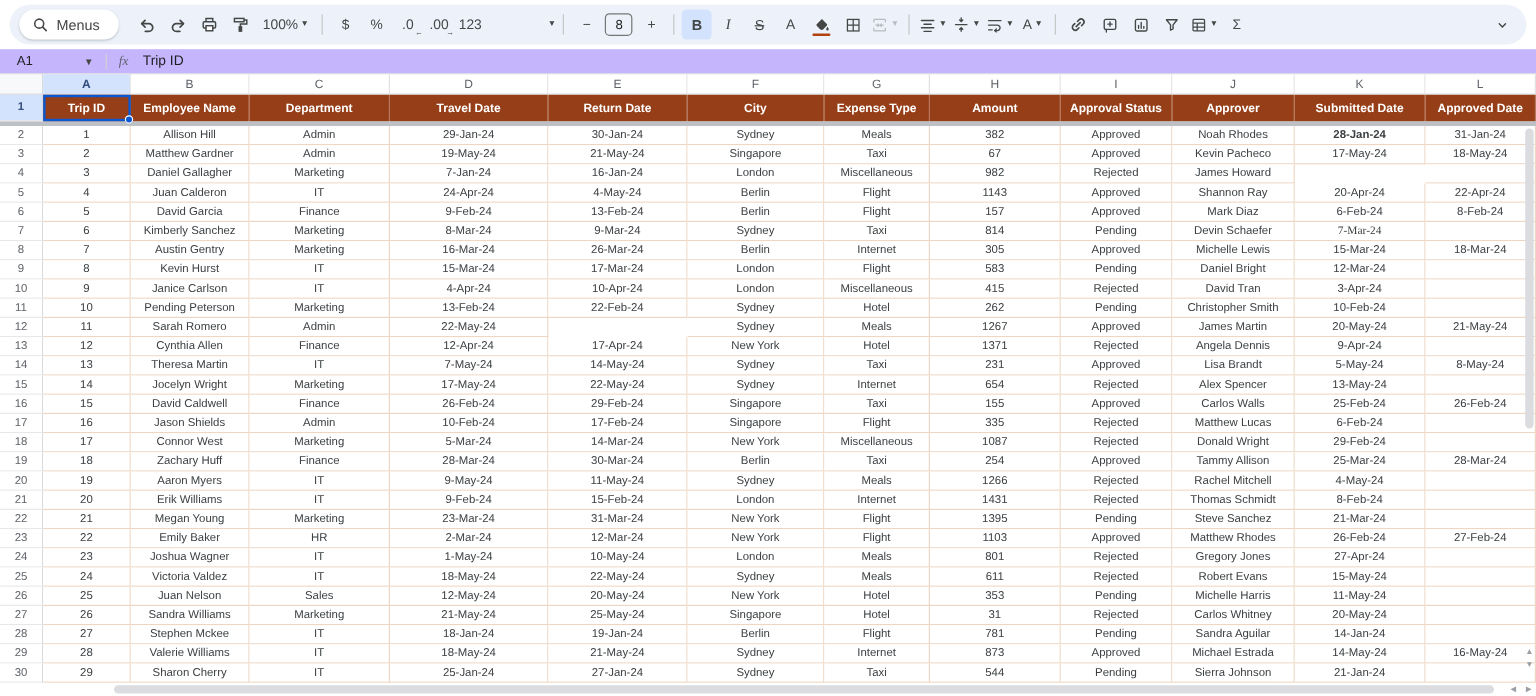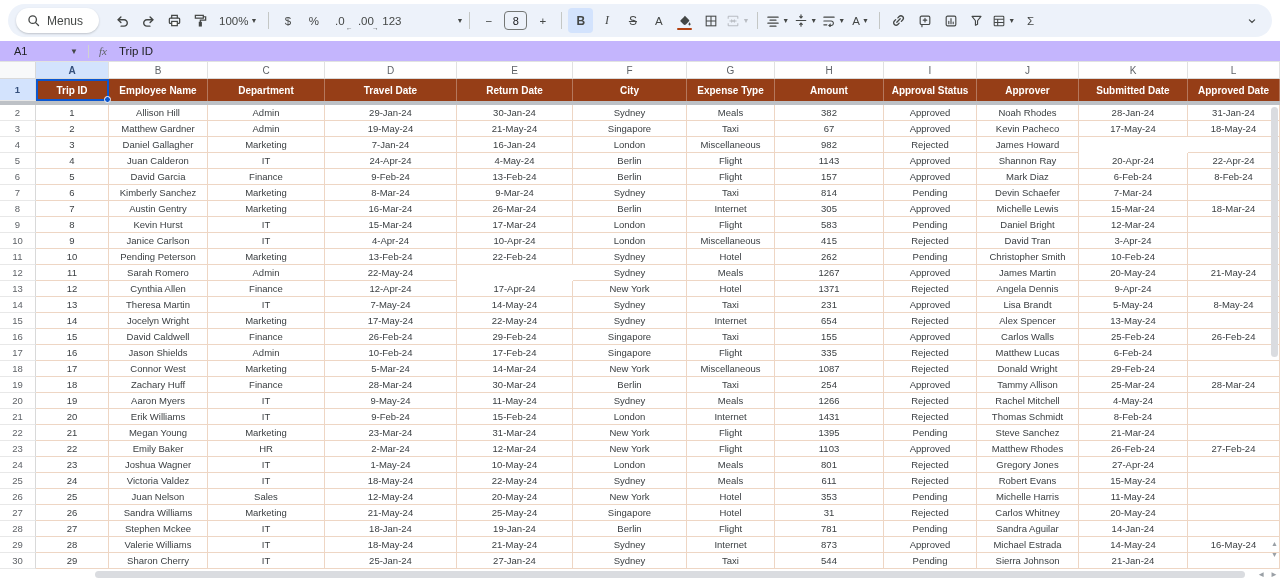--- a/index.html
+++ b/index.html
@@ -314,21 +314,21 @@
         <div class="dcell" style="width: 73px; flex: 0 0 auto;">1</div>
         <div class="dcell" style="width: 99px; flex: 0 0 auto;">Allison Hill</div>
         <div class="dcell" style="width: 117px; flex: 0 0 auto;">Admin</div>
         <div class="dcell" style="width: 132px; flex: 0 0 auto;">29-Jan-24</div>
         <div class="dcell" style="width: 116px; flex: 0 0 auto;">30-Jan-24</div>
         <div class="dcell" style="width: 114px; flex: 0 0 auto;">Sydney</div>
         <div class="dcell" style="width: 88px; flex: 0 0 auto;">Meals</div>
         <div class="dcell" style="width: 109px; flex: 0 0 auto;">382</div>
         <div class="dcell" style="width: 93px; flex: 0 0 auto;">Approved</div>
         <div class="dcell" style="width: 102px; flex: 0 0 auto;">Noah Rhodes</div>
-        <div class="dcell" style="width: 109px; flex: 0 0 auto;">28-Jan-24</div>
+        <div class="dcell" style="width: 109px; flex: 0 0 auto; font-weight: bold;">28-Jan-24</div>
         <div class="dcell" style="width: 92px; flex: 0 0 auto;">31-Jan-24</div>
       </div>
       <div class="drow">
         <div class="rowhdr" style="width: 36px; flex: 0 0 auto;">3</div>
         <div class="dcell" style="width: 73px; flex: 0 0 auto;">2</div>
         <div class="dcell" style="width: 99px; flex: 0 0 auto;">Matthew Gardner</div>
         <div class="dcell" style="width: 117px; flex: 0 0 auto;">Admin</div>
         <div class="dcell" style="width: 132px; flex: 0 0 auto;">19-May-24</div>
         <div class="dcell" style="width: 116px; flex: 0 0 auto;">21-May-24</div>
         <div class="dcell" style="width: 114px; flex: 0 0 auto;">Singapore</div>
@@ -389,21 +389,21 @@
         <div class="dcell" style="width: 73px; flex: 0 0 auto;">6</div>
         <div class="dcell" style="width: 99px; flex: 0 0 auto;">Kimberly Sanchez</div>
         <div class="dcell" style="width: 117px; flex: 0 0 auto;">Marketing</div>
         <div class="dcell" style="width: 132px; flex: 0 0 auto;">8-Mar-24</div>
         <div class="dcell" style="width: 116px; flex: 0 0 auto;">9-Mar-24</div>
         <div class="dcell" style="width: 114px; flex: 0 0 auto;">Sydney</div>
         <div class="dcell" style="width: 88px; flex: 0 0 auto;">Taxi</div>
         <div class="dcell" style="width: 109px; flex: 0 0 auto;">814</div>
         <div class="dcell" style="width: 93px; flex: 0 0 auto;">Pending</div>
         <div class="dcell" style="width: 102px; flex: 0 0 auto;">Devin Schaefer</div>
-        <div class="dcell" style="width: 109px; flex: 0 0 auto;">7-Mar-24</div>
+        <div class="dcell" style="width: 109px; flex: 0 0 auto; font-family: Liberation Serif, serif;">7-Mar-24</div>
         <div class="dcell" style="width: 92px; flex: 0 0 auto;"></div>
       </div>
       <div class="drow">
         <div class="rowhdr" style="width: 36px; flex: 0 0 auto;">8</div>
         <div class="dcell" style="width: 73px; flex: 0 0 auto;">7</div>
         <div class="dcell" style="width: 99px; flex: 0 0 auto;">Austin Gentry</div>
         <div class="dcell" style="width: 117px; flex: 0 0 auto;">Marketing</div>
         <div class="dcell" style="width: 132px; flex: 0 0 auto;">16-Mar-24</div>
         <div class="dcell" style="width: 116px; flex: 0 0 auto;">26-Mar-24</div>
         <div class="dcell" style="width: 114px; flex: 0 0 auto;">Berlin</div>

